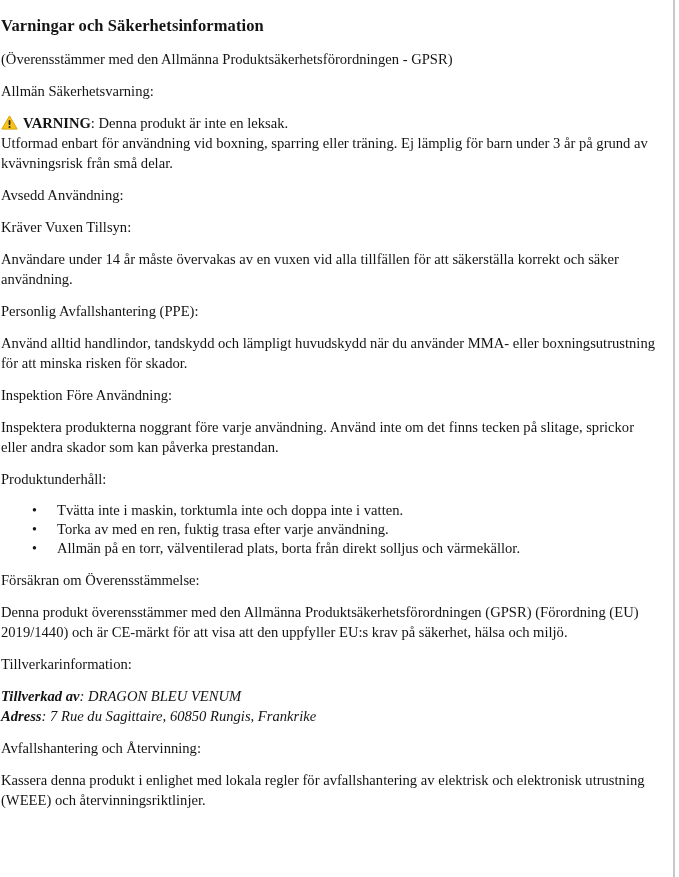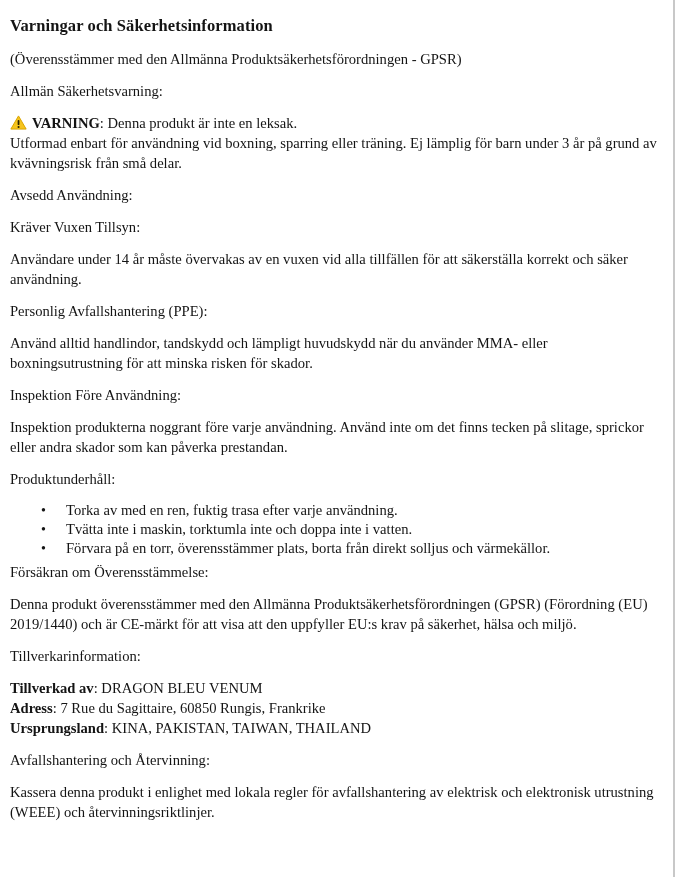--- a/index.html
+++ b/index.html
@@ -8,21 +8,21 @@
     background: #ffffff;
     color: #141414;
     font-family: "Liberation Serif", "DejaVu Serif", serif;
     position: relative;
     overflow: hidden;
   }
   .page {
     position: absolute;
     top: 0; left: 0;
     width: 672px; height: 877px;
-    padding: 15px 14px 0 10px;
+    padding: 15px 14px 0 1px;
     background: #ffffff;
   }
   .page-edge {
     position: absolute;
     top: 0; right: 4px;
     width: 2px; height: 877px;
     background: #c8c8c8;
   }
   h1.doc-title {
     font-size: 16.5px;
@@ -55,22 +55,22 @@
     padding-left: 56px;
     position: relative;
   }
   ul.bullet-list li::before {
     content: "\2022";
     position: absolute;
     left: 31px;
     top: 0;
     font-size: 14px;
   }
-  .heading.tight { margin-top: 4px; }
-  .info-line { font-size: 14.6px; line-height: 20px; }
+  .heading.tight { margin-top: 12px; }
+  .info-line { font-size: 14.6px; line-height: 20px; font-style: italic; }
   strong { font-weight: bold; }
 </style>
 </head>
 <body>
 
 <div class="page">
 
   <h1 class="doc-title">Varningar och Säkerhetsinformation</h1>
 
   <p class="para">(Överensstämmer med den Allmänna Produktsäkerhetsförordningen - GPSR)</p>
@@ -88,37 +88,36 @@
 
   <p class="heading">Avsedd Användning:</p>
 
   <p class="heading">Kräver Vuxen Tillsyn:</p>
   <p class="para">Användare under 14 år måste övervakas av en vuxen vid alla tillfällen för att säkerställa korrekt och säker användning.</p>
 
   <p class="heading">Personlig Avfallshantering (PPE):</p>
   <p class="para">Använd alltid handlindor, tandskydd och lämpligt huvudskydd när du använder MMA- eller boxningsutrustning för att minska risken för skador.</p>
 
   <p class="heading">Inspektion Före Användning:</p>
-  <p class="para">Inspektion produkterna noggrant före varje användning. Använd inte om det finns tecken på slitage, sprickor eller andra skador som kan påverka prestandan.</p>
+  <p class="para">Inspektera produkterna noggrant före varje användning. Använd inte om det finns tecken på slitage, sprickor eller andra skador som kan påverka prestandan.</p>
 
   <p class="heading">Produktunderhåll:</p>
   <ul class="bullet-list">
+    <li>Tvätta inte i maskin, torktumla inte och doppa inte i vatten.</li>
     <li>Torka av med en ren, fuktig trasa efter varje användning.</li>
-    <li>Tvätta inte i maskin, torktumla inte och doppa inte i vatten.</li>
-    <li>Förvara på en torr, överensstämmer plats, borta från direkt solljus och värmekällor.</li>
+    <li>Allmän på en torr, välventilerad plats, borta från direkt solljus och värmekällor.</li>
   </ul>
 
   <p class="heading tight">Försäkran om Överensstämmelse:</p>
   <p class="para">Denna produkt överensstämmer med den Allmänna Produktsäkerhetsförordningen (GPSR) (Förordning (EU) 2019/1440) och är CE-märkt för att visa att den uppfyller EU:s krav på säkerhet, hälsa och miljö.</p>
 
   <p class="heading">Tillverkarinformation:</p>
   <div class="para">
     <div class="info-line"><strong>Tillverkad av</strong><span>: DRAGON BLEU VENUM</span></div>
     <div class="info-line"><strong>Adress</strong><span>: 7 Rue du Sagittaire, 60850 Rungis, Frankrike</span></div>
-    <div class="info-line"><strong>Ursprungsland</strong><span>: KINA, PAKISTAN, TAIWAN, THAILAND</span></div>
   </div>
 
   <p class="heading">Avfallshantering och Återvinning:</p>
   <p class="para last">Kassera denna produkt i enlighet med lokala regler för avfallshantering av elektrisk och elektronisk utrustning (WEEE) och återvinningsriktlinjer.</p>
 
 </div>
 
 <div class="page-edge"></div>
 
 </body></html>

